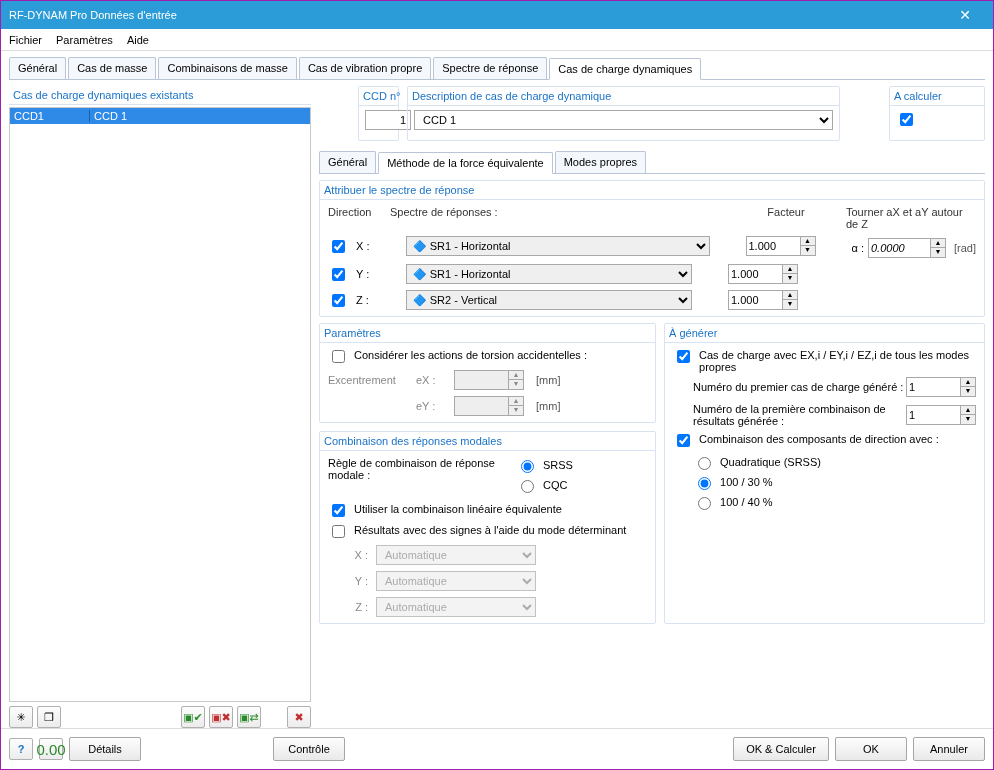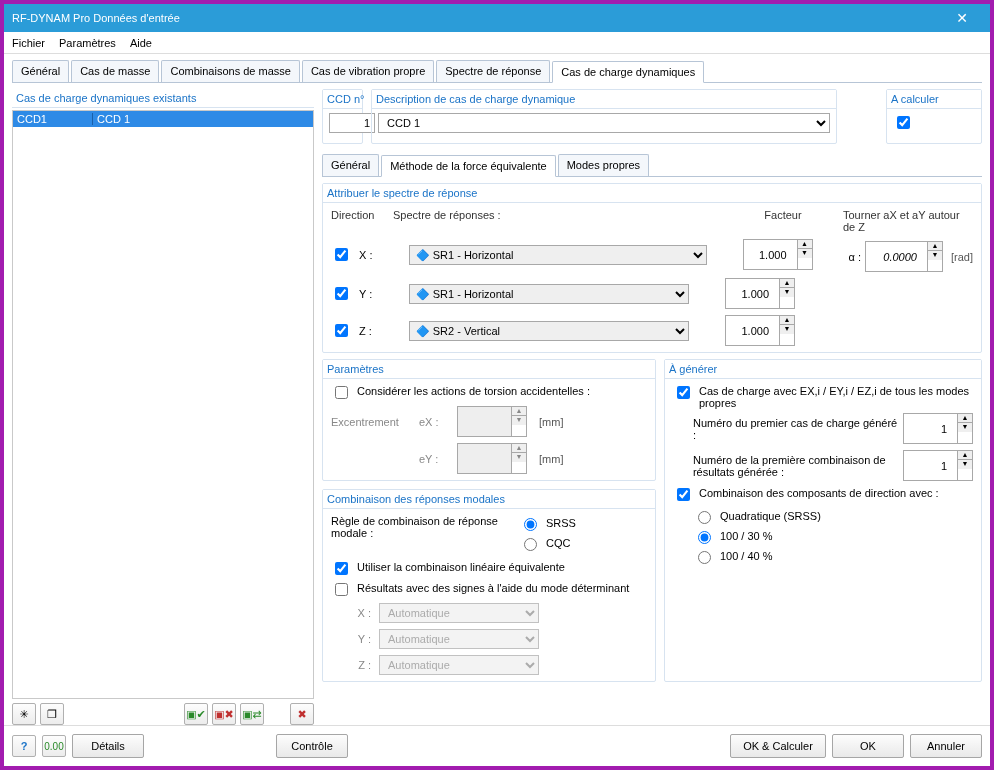--- a/index.html
+++ b/index.html
@@ -1,17 +1,17 @@
 <!DOCTYPE html>
 <html><head>
 <meta charset="utf-8">
 <style>
   * { box-sizing: border-box; font-family: "Segoe UI", Tahoma, sans-serif; font-size: 11px; }
   body { margin: 0; background: #fff; }
-  .window { width: 994px; height: 770px; border: 4px solid #a21caf; display: flex; flex-direction: column; }
+  .window { width: 994px; height: 770px; border: 1px solid #a21caf; display: flex; flex-direction: column; }
   .titlebar { background: #2b9cd8; color: #fff; height: 28px; display: flex; align-items: center; padding: 0 8px; justify-content: space-between; }
   .titlebar .close { width: 40px; text-align: center; font-size: 14px; }
   .menubar { height: 22px; display: flex; align-items: center; gap: 14px; padding: 0 8px; border-bottom: 1px solid #ddd; }
   .menubar span { cursor: default; }
   .content { flex: 1; padding: 6px 8px 0 8px; display: flex; flex-direction: column; }
   .tabs-outer { display: flex; border-bottom: 1px solid #b7c5d6; }
   .tab { padding: 4px 8px; border: 1px solid #b7c5d6; border-bottom: none; background: #f4f7fb; margin-right: 2px; border-radius: 2px 2px 0 0; cursor: default; }
   .tab.active { background: #fff; border-bottom: 1px solid #fff; position: relative; top: 1px; }
   .body-row { display: flex; gap: 8px; margin-top: 6px; flex: 1; min-height: 0; }
   .left-col { width: 302px; display: flex; flex-direction: column; }
@@ -23,21 +23,21 @@
   .list-row span { padding: 0 4px; }
   .list-row .c1 { width: 80px; border-right: 1px solid #1a5fa8; }
   .left-toolbar { display: flex; gap: 4px; margin-top: 4px; align-items: center; }
   .icon-btn { width: 24px; height: 22px; border: 1px solid #b0b0b0; background: linear-gradient(#fdfdfd,#ececec); border-radius: 2px; display: flex; align-items: center; justify-content: center; font-size: 11px; cursor: default; }
   .top-fields { display: flex; gap: 8px; }
   .top-fields .panel { padding-bottom: 6px; }
   .field-row { display: flex; align-items: center; gap: 4px; padding: 4px 6px; }
   input[type=text].box, select.box { border: 1px solid #a8a8a8; height: 20px; padding: 1px 4px; background: #fff; }
   .num { text-align: right; }
   .spin { display: inline-flex; align-items: stretch; }
-  .spin input { border: 1px solid #a8a8a8; border-right: none; height: 31px; width: 54px; text-align: right; padding-right: 10px; }
+  .spin input { border: 1px solid #a8a8a8; border-right: none; height: 20px; width: 54px; text-align: left; padding-right: 10px; }
   .spin .btns { display: flex; flex-direction: column; border: 1px solid #a8a8a8; }
   .spin .btns div { width: 14px; height: 9px; font-size: 7px; line-height: 7px; text-align: center; background: #efefef; border-bottom: 1px solid #a8a8a8; }
   .spin .btns div:last-child { border-bottom: none; }
   .sub-tabs { display: flex; border-bottom: 1px solid #b7c5d6; margin-top: 4px; }
   .group { border: 1px solid #d7e3f0; border-radius: 2px; padding: 0; }
   .group .panel-head { border-bottom: 1px solid #d7e3f0; }
   .group-body { padding: 6px 8px; }
   .row { display: flex; align-items: center; gap: 8px; margin-bottom: 6px; }
   .dir-label { width: 42px; }
   select.spectrum { flex:1; height:20px; border:1px solid #a8a8a8; padding-left:2px; }
@@ -52,21 +52,21 @@
   .disabled select, .disabled input { background:#eee; color:#888; }
   .radio-row { display:flex; align-items:center; gap:6px; margin-bottom:4px; }
   .footer { border-top:1px solid #ddd; padding:8px; display:flex; align-items:center; gap:6px; }
   .footer .spacer { flex:1; }
   .btn { min-width:72px; height:24px; border:1px solid #a6a6a6; background:linear-gradient(#fdfdfd,#e9e9e9); border-radius:2px; padding:0 12px; cursor:default; }
   .unit { color:#555; margin-left:4px; }
   .heading-row { display:flex; font-size:11px; color:#333; margin-bottom:4px; }
   .gen-num { display:flex; align-items:center; justify-content:space-between; margin:2px 0 6px 20px; }
   .indent { margin-left:20px; }
   .alpha-box { display:flex; align-items:center; gap:4px; margin-top:4px; }
-  .ccd-num { width:41px; }
+  .ccd-num { width:41px;margin-left:39px; }
   .ccd-desc { flex:1; }
   .calc-col { width:96px;margin-left:41px; }
   .ccd-num .panel-head, .ccd-desc .panel-head, .calc-col .panel-head { white-space:nowrap; }
 </style>
 </head>
 <body>
 
 <div class="window">
   <div class="titlebar">
     <span>RF-DYNAM Pro Données d'entrée</span>
@@ -335,21 +335,21 @@
           </div>
         </div>
 
         <div style="flex:1"></div>
       </div>
     </div>
   </div>
 
   <div class="footer">
     <div class="icon-btn" style="color:#1a73c7;font-weight:bold">?</div>
-    <div class="icon-btn" style="color:#2a8a2a;font-size:10px">0.00</div>
+    <div class="icon-btn" style="color:#2a8a2a;font-size:15px">0.00</div>
     <button class="btn">Détails</button>
     <div style="width:120px"></div>
     <button class="btn">Contrôle</button>
     <div class="spacer"></div>
     <button class="btn" style="min-width:96px">OK &amp; Calculer</button>
     <button class="btn">OK</button>
     <button class="btn">Annuler</button>
   </div>
 </div>
 

